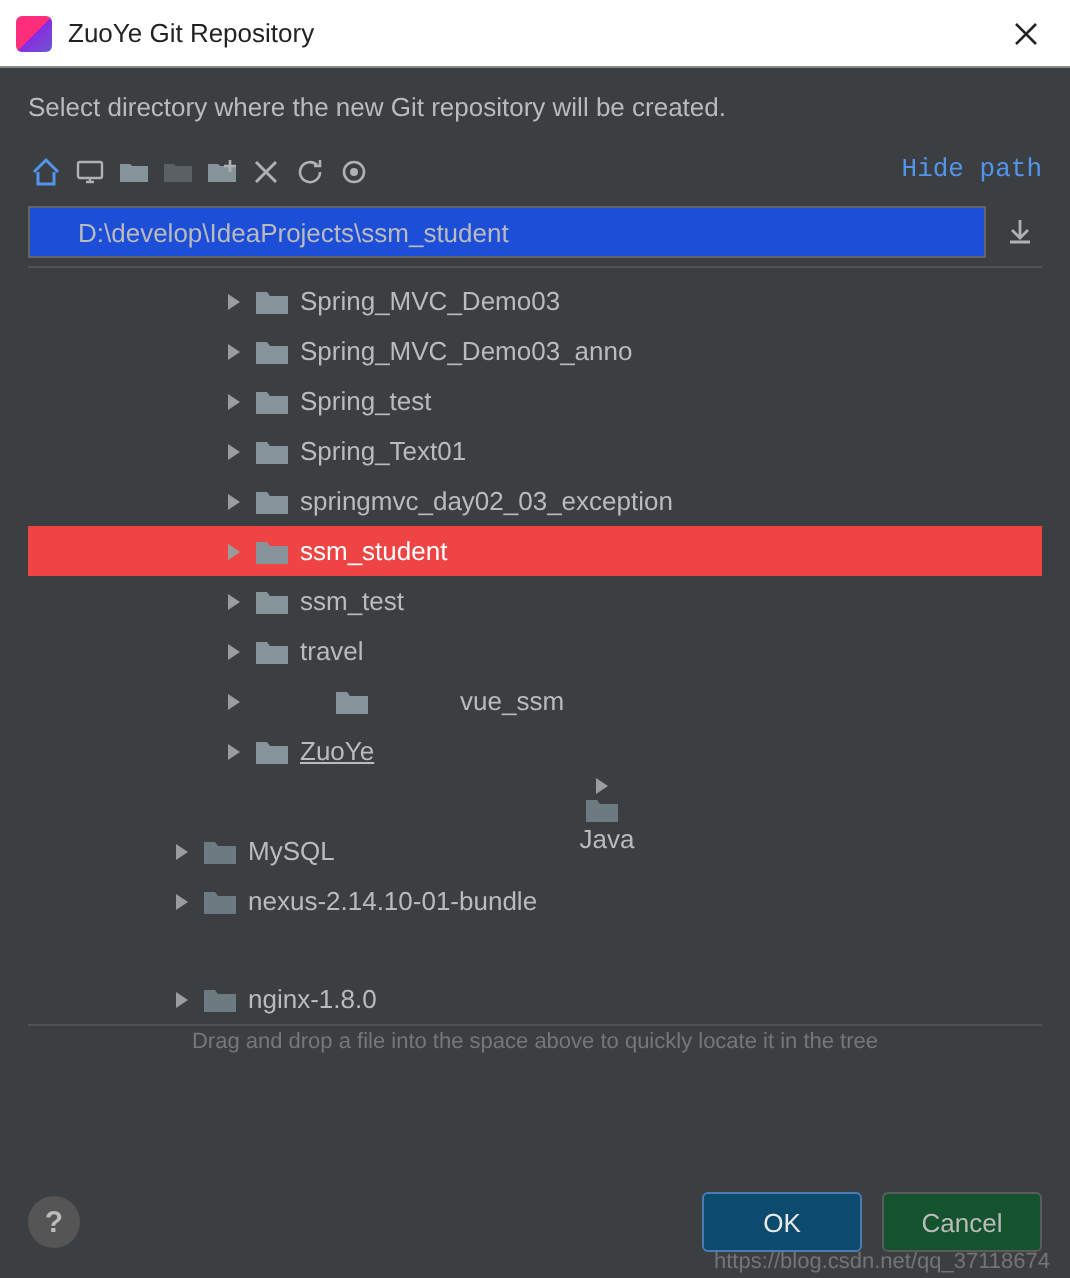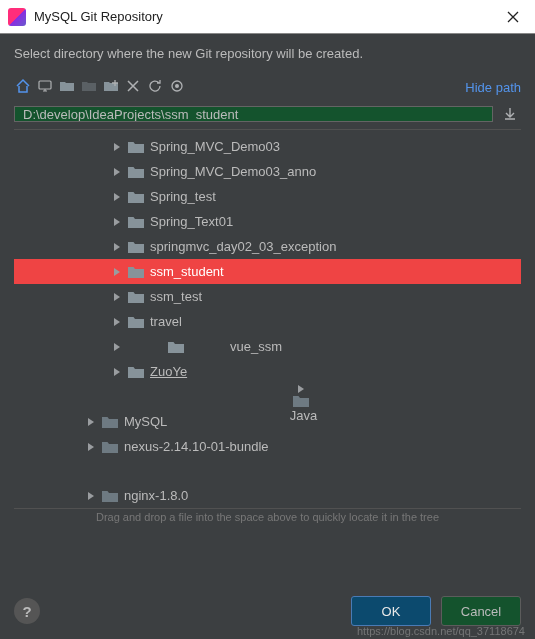--- a/index.html
+++ b/index.html
@@ -36,23 +36,24 @@
   background: #3c3f41;
   padding: 12px 14px 0 14px;
 }
 .instruction {
   color: #bbbbbb;
   font-size: 13px;
   margin-bottom: 16px;
 }
 .toolbar {
   display: flex;
-  align-items: flex-end;
+  align-items: flex-start;
   gap: 4px;
   margin-bottom: 8px;
+  font-family: Liberation Mono, monospace;
 }
 .tb-icon {
   width: 18px; height: 18px;
   display: flex; align-items: center; justify-content: center;
   color: #afb1b3;
 }
 .tb-icon svg { width: 16px; height: 16px; }
 .tb-icon.disabled { opacity: 0.4; }
 .toolbar-spacer { flex: 1; }
 .hide-path {
@@ -61,26 +62,26 @@
   cursor: pointer;
 }
 .path-row {
   display: flex;
   align-items: center;
   gap: 6px;
   margin-bottom: 4px;
 }
 .path-input {
   flex: 1;
-  background: #14532d;
+  background: #1d4ed8;
   border: 1px solid #646464;
   color: #bbb;
   font-size: 13px;
-  padding: 4px 8px;
-  height: 16px;
+  padding: 4px 24px;
+  height: 26px;
 }
 .download-icon {
   width: 22px; height: 22px;
   color: #afb1b3;
   display: flex; align-items: center; justify-content: center;
 }
 .tree-container {
   background: #3c3f41;
   height: 380px;
   overflow-y: auto;
@@ -169,21 +170,21 @@
 
 .tree-container::-webkit-scrollbar { width: 10px; }
 .tree-container::-webkit-scrollbar-thumb { background: #5b5e60; }
 .tree-container::-webkit-scrollbar-track { background: #3c3f41; }
 </style>
 </head>
 <body>
 
 <div class="titlebar">
   <div class="app-icon"></div>
-  <div class="title">MySQL Git Repository</div>
+  <div class="title">ZuoYe Git Repository</div>
   <div class="close-btn">
     <svg viewBox="0 0 12 12" width="12" height="12">
         <path d="M1 1 L11 11 M11 1 L1 11" stroke="currentColor" stroke-width="1.3" fill="none"></path>
       </svg>
   </div>
 </div>
 
 <div class="content">
   <div class="instruction">Select directory where the new Git repository will be created.</div>
 

